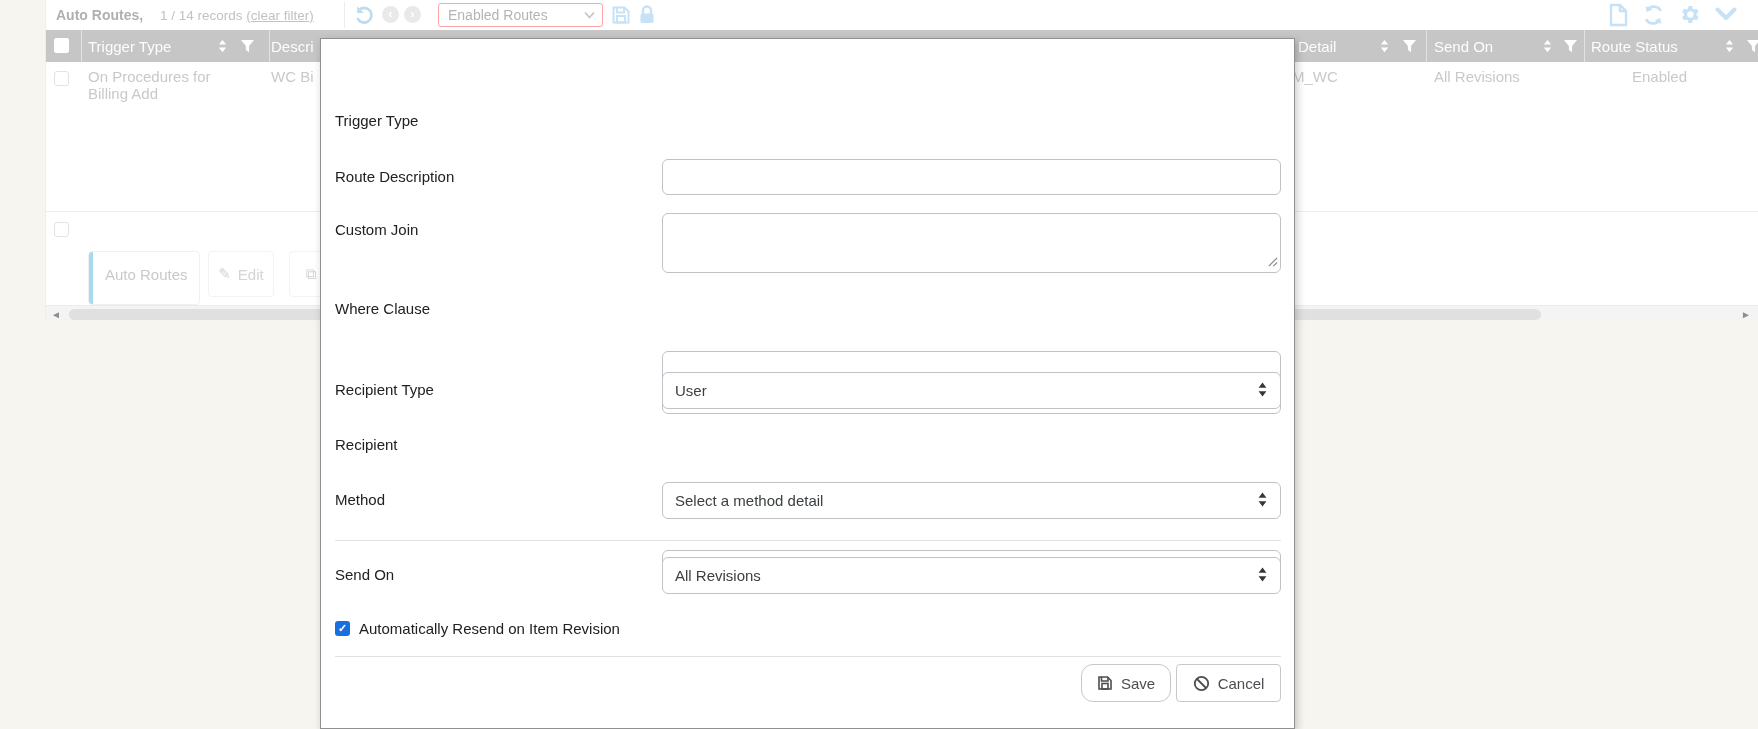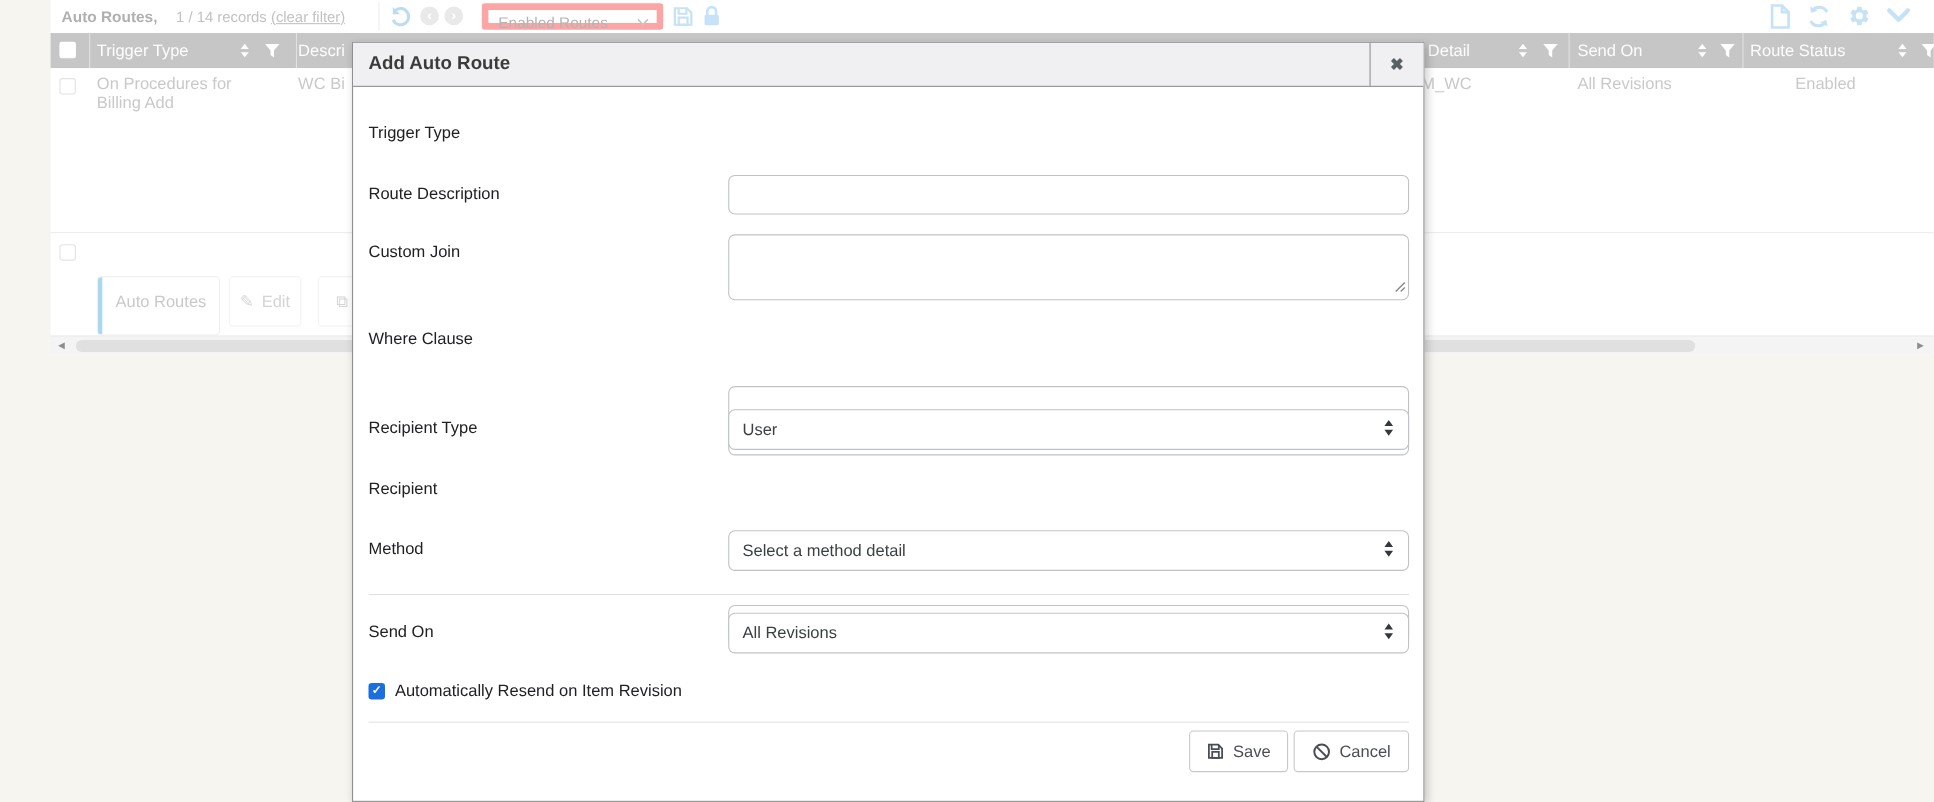--- a/index.html
+++ b/index.html
@@ -7,21 +7,21 @@
               font-family:"Liberation Sans", sans-serif; }
   .abs { position:absolute; }
 
   
   #grid-widget { position:absolute; left:45px; top:0; width:1713px; height:322px; background:#fff; border-left:1px solid #eee; }
   .toolbar { position:absolute; left:0; top:0; width:100%; height:30px; background:#fff; }
   .tb-title { position:absolute; left:10px; top:7px; font-size:14px; font-weight:bold; color:#b0b0b0; }
   .tb-records { position:absolute; left:103px; top:8px; font-size:13.5px; color:#c2c2c2;margin-left:11px; }
   .tb-clearfilter { text-decoration:underline; color:#c2c2c2; cursor:pointer; }
   .tb-sep { position:absolute; left:298px; top:2px; width:1px; height:26px; background:#ededed; }
-  .tb-select { position:absolute; left:392px; top:3px; width:165px; height:24px; border:6px solid #fca5a5; border-radius:3px; background:#fff; color:#b4b4b4; font-size:14px; line-height:22px; padding-left:9px; }
+  .tb-select { position:absolute; left:392px; top:3px; width:165px; height:24px; border:1px solid #fca5a5; border-radius:3px; background:#fff; color:#b4b4b4; font-size:14px; line-height:22px; padding-left:9px; }
   .tb-select svg { position:absolute; right:7px; top:7px; }
   .icon-btn { display:block; }
 
   
   .grid-header { position:absolute; left:0; top:30px; width:100%; height:32px; background:#c6c6c6; }
   .hdr-label { position:absolute; top:8px; font-size:15px; color:#fdfdfd; white-space:nowrap; }
   .hicon { position:absolute; top:9px; }
   .col-divider { position:absolute; top:30px; width:1px; height:182px; background:#e2e2e2; }
 
   
@@ -200,26 +200,20 @@
   </div>
 
   <div class="hscroll">
     <span class="harrow" style="left:5px;">◄</span>
     <span class="hthumb"></span>
     <span class="harrow" style="left:1695px;">►</span>
   </div>
 </div>
 
 <div id="modal">
-  <div class="modal-header">
-    <span class="modal-title">Add Auto Route</span>
-    <span class="modal-close">
-        <span>✖</span>
-      </span>
-  </div>
 
   <span class="f-label" style="top:73px;">Trigger Type</span>
 
   <span class="f-label" style="top:129px;">Route Description</span>
   <div class="control txt" style="top:120px;height:36px;"><span></span></div>
 
   <span class="f-label" style="top:182px;">Custom Join</span>
   <div class="control ta" style="top:174px;height:60px;">
     <span class="grip-lines"><svg width="11" height="11" viewBox="0 0 12 12">
           <path d="M11 2L2 11M11 7L7 11" stroke="#8a8a8a" stroke-width="1.4"></path>
@@ -262,21 +256,21 @@
     <span class="stepper"><svg width="13" height="16" viewBox="0 0 14 18">
           <path d="M7 1l4.4 6H2.6zM7 17l-4.4-6h8.8z" fill="#34383c"></path>
         </svg></span>
   </div>
 
   <span class="m-checkbox"><span>✓</span></span>
   <span class="m-cb-label">Automatically Resend on Item Revision</span>
 
   <span class="form-divider" style="top:617px;"></span>
 
-  <div class="m-btn" style="left:760px;width:90px;">
+  <div class="m-btn" style="left:760px;width:90px;border-radius:12px;">
     <span>
         <svg width="16" height="16" viewBox="0 0 16 16" style="display:block">
           <path d="M2 2h8.5L14 5.5V14H2z" fill="none" stroke="#4a4e52" stroke-width="1.6"></path>
           <path d="M4.5 2v4h6.5V2" fill="none" stroke="#4a4e52" stroke-width="1.6"></path>
           <rect x="5" y="8.5" width="6" height="5.5" fill="none" stroke="#4a4e52" stroke-width="1.6"></rect>
         </svg>
       </span>
     <span>Save</span>
   </div>
   <div class="m-btn" style="left:855px;width:105px;">

